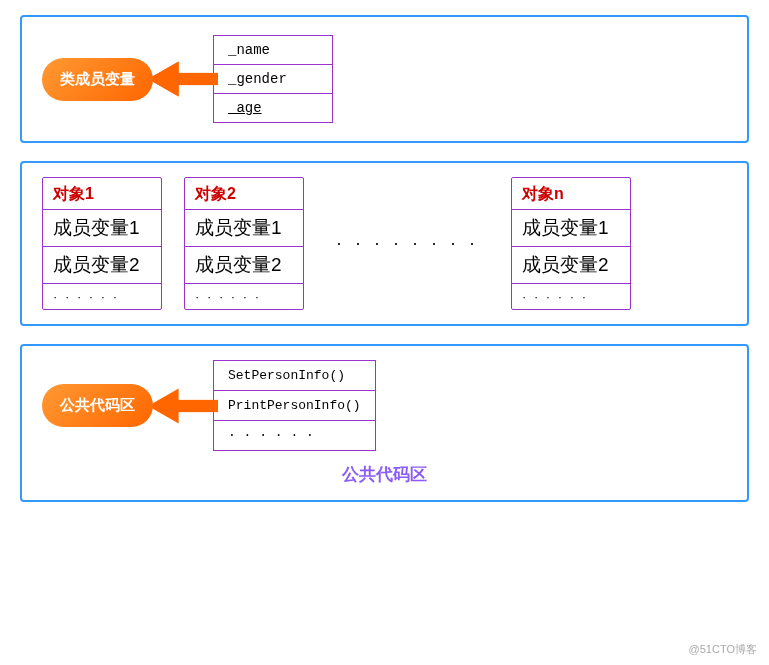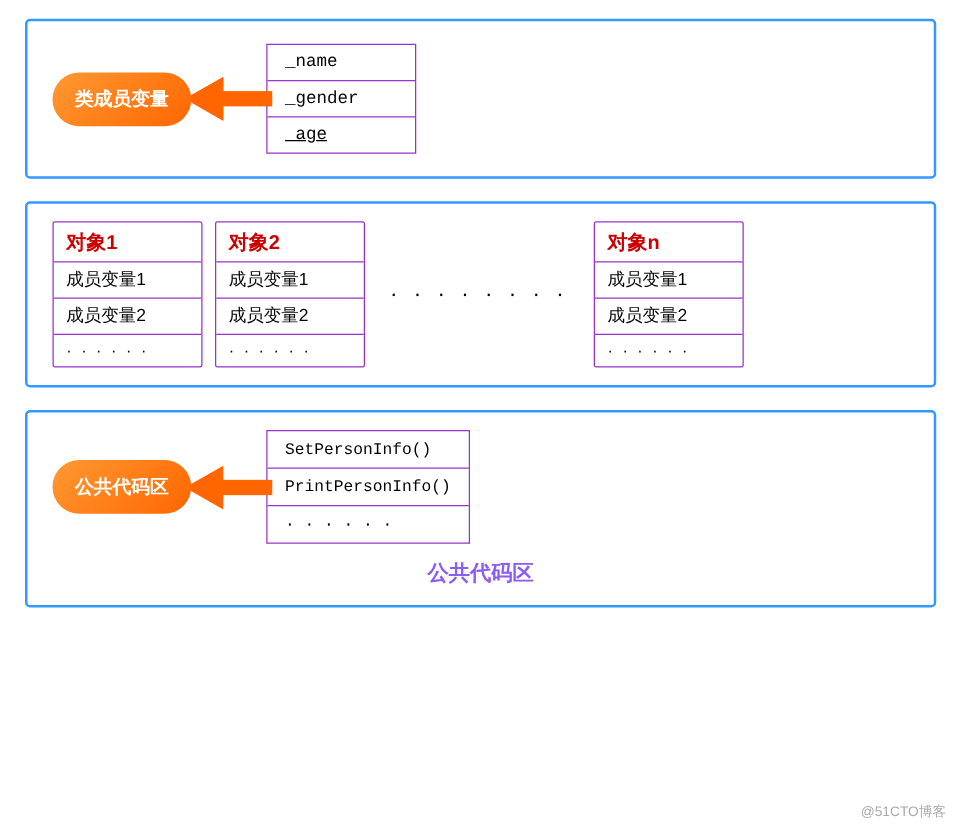--- a/index.html
+++ b/index.html
@@ -81,21 +81,21 @@
     }
 
     
     .middle-section {
       border: 2.5px solid #3399ff;
       border-radius: 4px;
       padding: 14px 20px;
       display: flex;
       flex-direction: row;
       align-items: flex-start;
-      gap: 10px;
+      gap: 22px;
       min-height: 140px;
     }
 
     .object-box {
       border: 1.5px solid #9933cc;
       border-radius: 2px;
       min-width: 120px;
       padding: 0;
     }
 
@@ -105,21 +105,21 @@
       font-weight: bold;
       padding: 6px 10px 4px;
     }
 
     .object-members {
       border-top: 1px solid #9933cc;
     }
 
     .object-member-row {
       padding: 5px 10px;
-      font-size: 14px;
+      font-size: 19px;
       color: #000;
       border-bottom: 1px solid #9933cc;
     }
 
     .object-member-row:last-child {
       border-bottom: none;
     }
 
     .dots-row {
       padding: 5px 10px;

